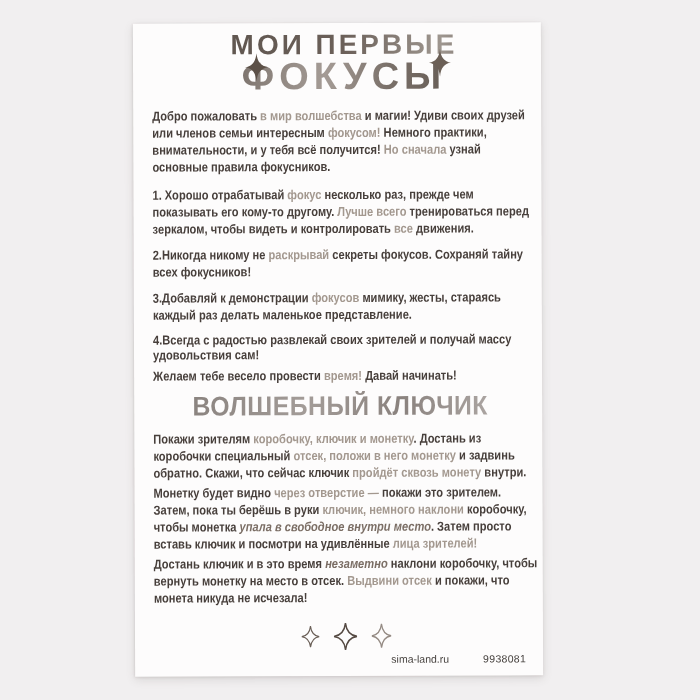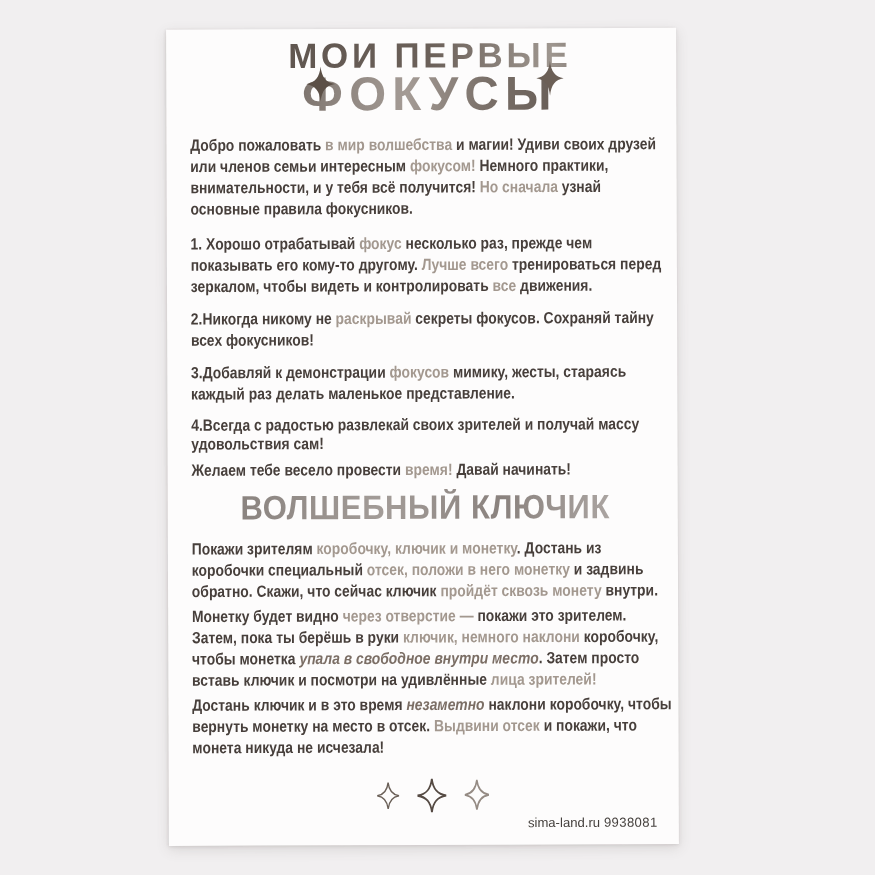--- a/index.html
+++ b/index.html
@@ -61,21 +61,21 @@
   .divider-sparkles {
     display:flex; justify-content:center; align-items:center;
     gap:13px; margin-top:16px; transform:translateX(7px);
   }
   .divider-sparkles svg:nth-child(1) { width:19px; height:23px; color:#6b6058; }
   .divider-sparkles svg:nth-child(2) { width:25px; height:29px; color:#554a43; }
   .divider-sparkles svg:nth-child(3) { width:21px; height:26px; color:#958b84; }
 
   .footer {
     position:absolute; right:17px; bottom:11px;
-    font-size:10.5px; color:#45403d; display:flex; gap:3px; align-items:baseline;
+    font-size:10.5px; color:#45403d; display:flex; gap:34px; align-items:baseline;
   }
   .footer .code { font-weight:normal; letter-spacing:0.3px; }
 </style>
 </head>
 <body>
 
 <div class="photo">
   <div class="card">
     <div class="card-inner">
 

